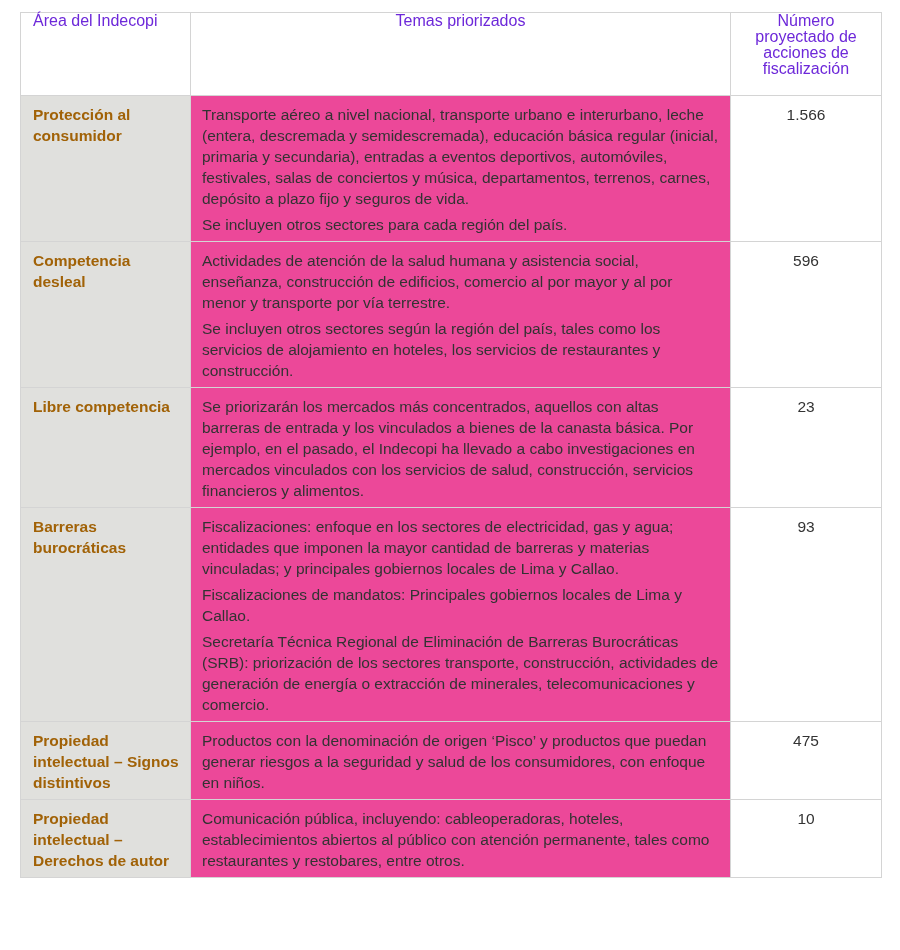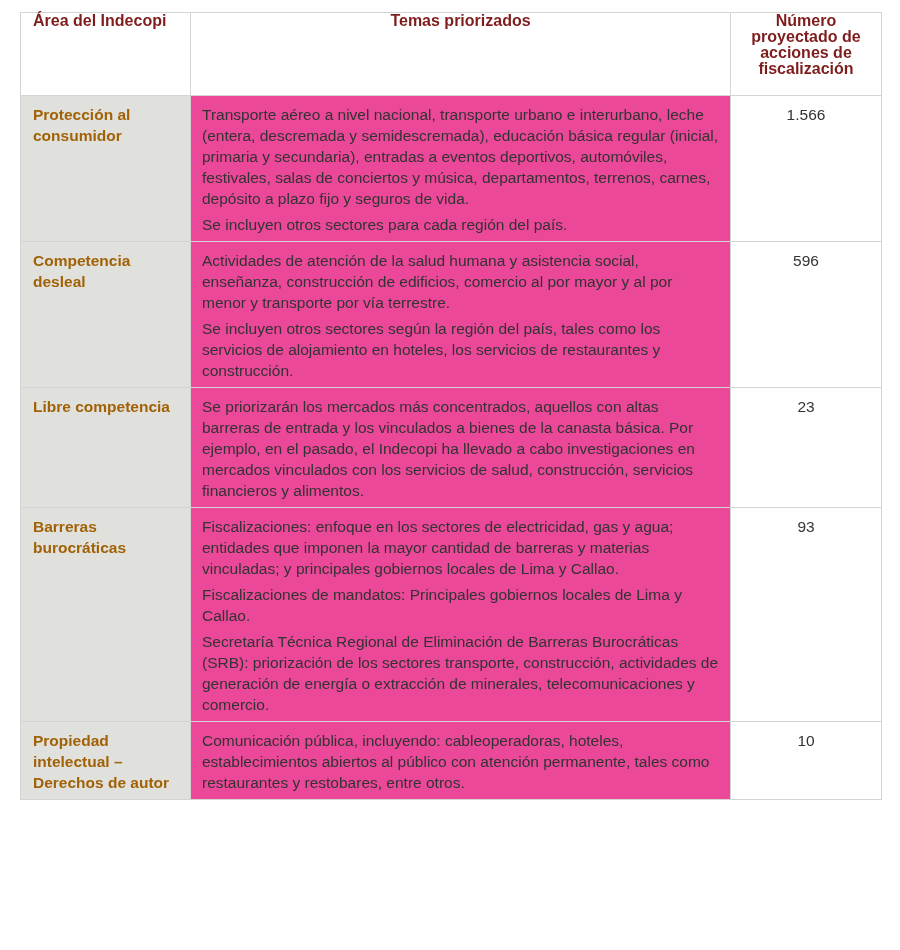--- a/index.html
+++ b/index.html
@@ -28,22 +28,22 @@
     border: 1px solid #d4d4d4;
     vertical-align: top;
   }
   col.c1 { width: 170px; }
   col.c2 { width: 540px; }
   col.c3 { width: 151px; }
 
   thead th {
     height: 82px;
     vertical-align: middle;
-    color: #7f1d1d;
-    font-weight: bold;
+    color: #6d28d9;
+    font-weight: normal;
     font-size: 16px;
     line-height: 16px;
     background: #ffffff;
     padding: 0 8px;
   }
   thead th.h-area { text-align: left; padding-left: 12px; }
   thead th.h-temas { text-align: center; }
   thead th.h-num { text-align: center; padding: 0 6px; }
 
   td.area {
@@ -110,20 +110,27 @@
       <tr>
         <td class="area">Barreras burocráticas</td>
         <td class="temas">
           <p><b>Fiscalizaciones</b><span>: enfoque en los sectores de electricidad, gas y agua; entidades que imponen la mayor cantidad de barreras y materias vinculadas; y principales gobiernos locales de Lima y Callao.</span></p>
           <p><b>Fiscalizaciones de mandatos</b><span>: Principales gobiernos locales de Lima y Callao.</span></p>
           <p><b>Secretaría Técnica Regional de Eliminación de Barreras Burocráticas (SRB)</b><span>: priorización de los sectores transporte, construcción, actividades de generación de energía o extracción de minerales, telecomunicaciones y comercio.</span></p>
         </td>
         <td class="num">93</td>
       </tr>
       <tr>
+        <td class="area">Propiedad intelectual – Signos distintivos</td>
+        <td class="temas">
+          <p><span>Productos con la denominación de origen ‘Pisco’ y productos que puedan generar riesgos a la seguridad y salud de los consumidores, con enfoque en niños.</span></p>
+        </td>
+        <td class="num">475</td>
+      </tr>
+      <tr>
         <td class="area">Propiedad intelectual – Derechos de autor</td>
         <td class="temas">
           <p><span>Comunicación pública, incluyendo: cableoperadoras, hoteles, establecimientos abiertos al público con atención permanente, tales como restaurantes y restobares, entre otros.</span></p>
         </td>
         <td class="num">10</td>
       </tr>
     </tbody>
 </table>
 
 </body></html>

